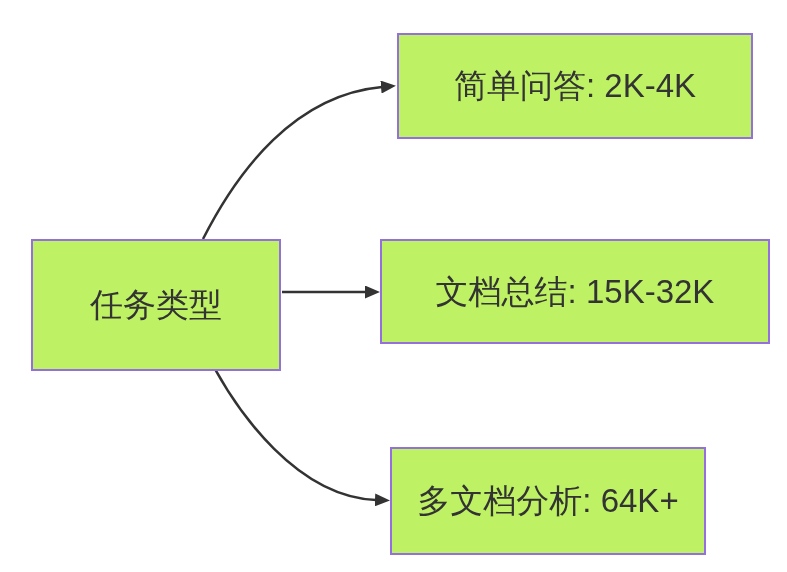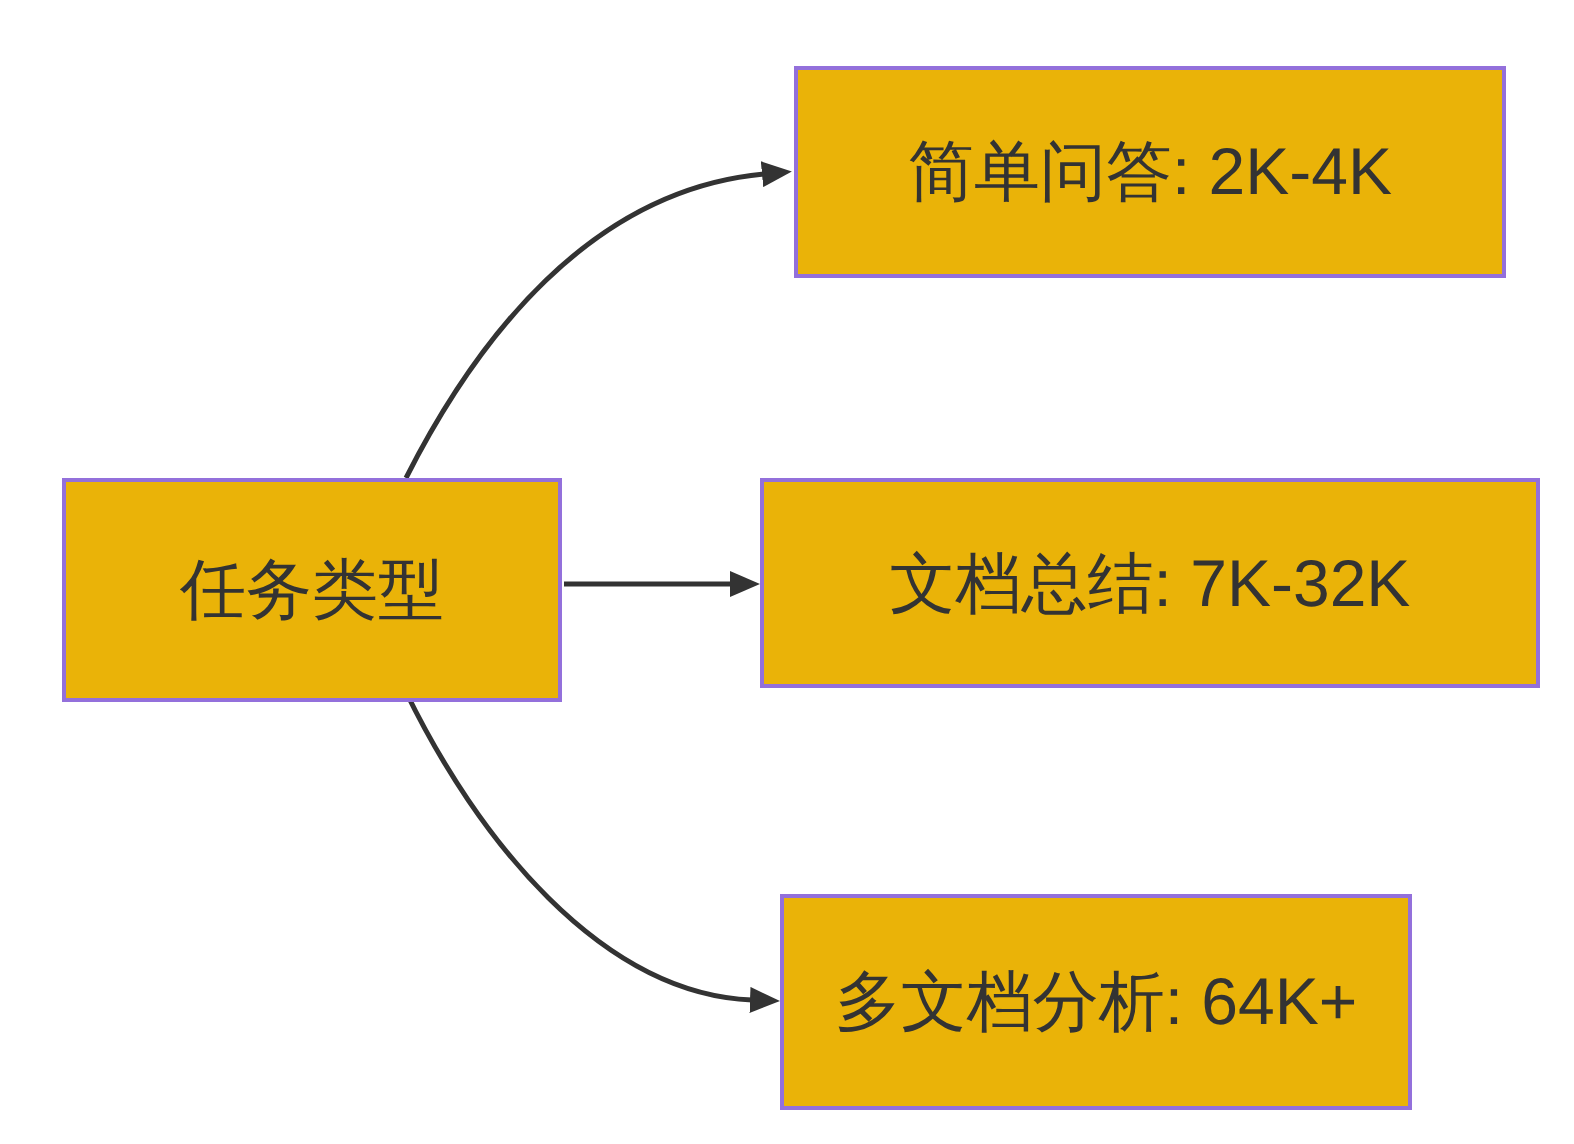--- a/index.html
+++ b/index.html
@@ -24,31 +24,31 @@
     pointer-events: none;
   }
   .edge {
     fill: none;
     stroke: #333333;
     stroke-width: 2.5;
   }
   .node {
     position: absolute;
     box-sizing: border-box;
-    background: #eab308;
+    background: #bef264;
     border: 2px solid #9370DB;
     display: flex;
     align-items: center;
     justify-content: center;
     color: #333333;
     font-size: 33px;
     line-height: 1.2;
     white-space: nowrap;
   }
-  .node-root     { left: 31px;  top: 239px; width: 250px; height: 112px; }
+  .node-root     { left: 31px;  top: 239px; width: 250px; height: 132px; }
   .node-qa       { left: 397px; top: 33px;  width: 356px; height: 106px; }
   .node-summary  { left: 380px; top: 239px; width: 390px; height: 105px; }
   .node-multidoc { left: 390px; top: 447px; width: 316px; height: 108px; }
 </style>
 </head>
 <body>
 
 <div class="canvas">
 
   <svg class="edge-layer" viewBox="0 0 787 572" width="787" height="572">
@@ -64,20 +64,20 @@
 
   <div class="node node-root">
     <span>任务类型</span>
   </div>
 
   <div class="node node-qa">
     <span>简单问答: 2K-4K</span>
   </div>
 
   <div class="node node-summary">
-    <span>文档总结: 7K-32K</span>
+    <span>文档总结: 15K-32K</span>
   </div>
 
   <div class="node node-multidoc">
     <span>多文档分析: 64K+</span>
   </div>
 
 </div>
 
 </body></html>

